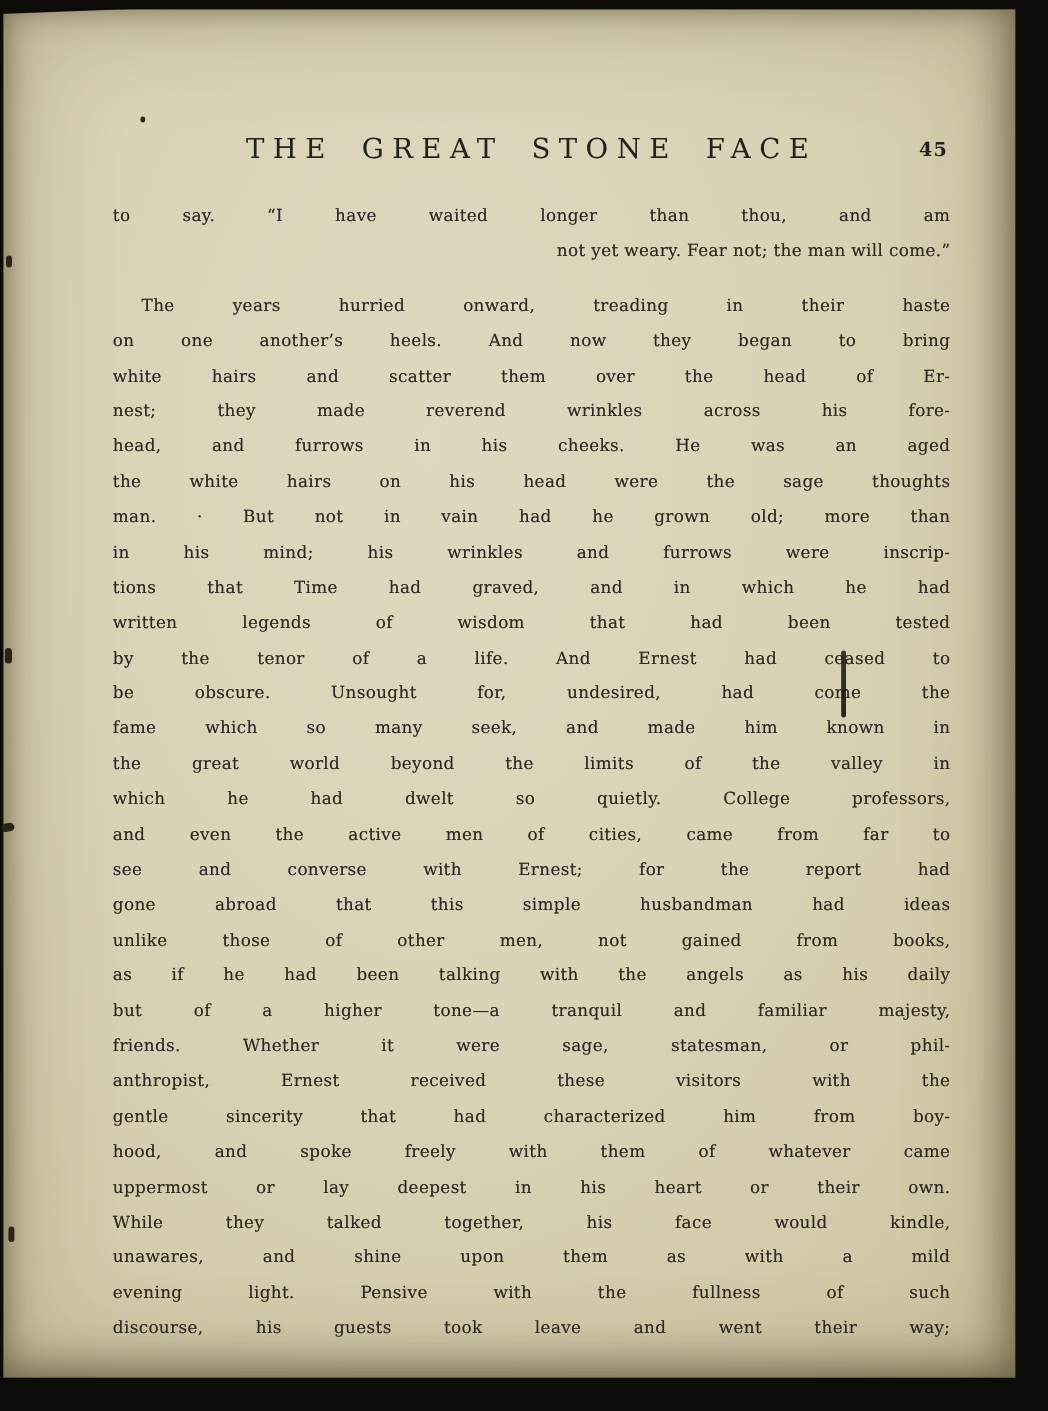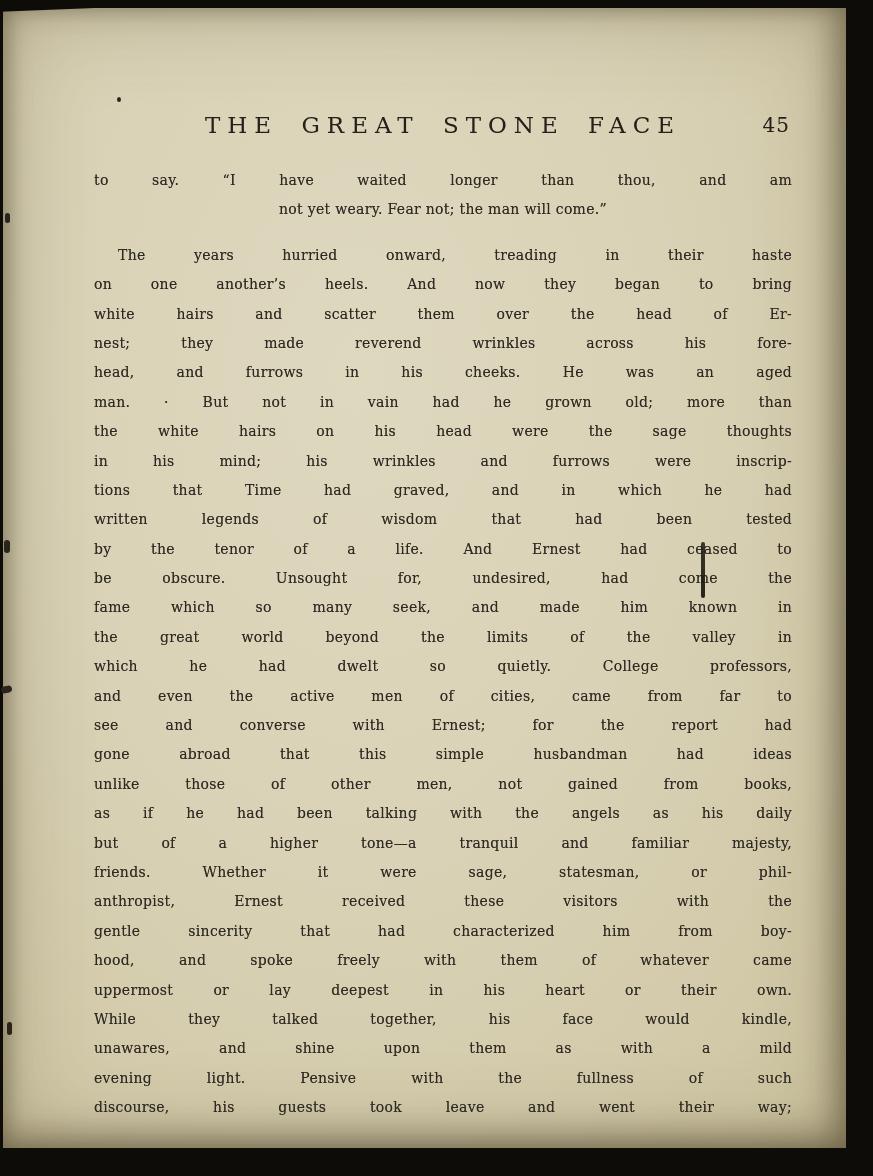--- a/index.html
+++ b/index.html
@@ -41,40 +41,41 @@
     font-size: 23px;
     line-height: 34px;
     letter-spacing: 7px;
     word-spacing: 9px;
     color: #24201a;
   }
   .page-number {
     position: absolute;
     right: 2px;
     top: 0;
-    font-size: 20px;
+    font-size: 16px;
     line-height: 34px;
     letter-spacing: 1px;
     color: #24201a;
+    font-weight: bold;
   }
   .page-body {
     position: absolute;
     left: 91px;
     top: 158px;
     width: 698px;
     font-size: 14px;
     letter-spacing: 0.3px;
     color: #2e2922;
     text-shadow: 0 0 0.5px rgba(46, 41, 34, 0.55);
   }
   .text-line {
     height: 29.4px;
     line-height: 29.4px;
     white-space: nowrap;
-    text-align: center;
+    text-align: right;
   }
   .text-line.justified {
     white-space: normal;
     text-align: justify;
     text-align-last: justify;
   }
   .text-line.indent {
     text-indent: 24px;
     margin-top: 16px;
   }
@@ -115,22 +116,22 @@
       <span class="page-number">45</span>
     </div>
     <div class="page-body">
         <div class="text-line justified">to say.  “I have waited longer than thou, and am</div>
         <div class="text-line">not yet weary.  Fear not; the man will come.”</div>
         <div class="text-line indent justified">The years hurried onward, treading in their haste</div>
         <div class="text-line justified">on one another’s heels.  And now they began to bring</div>
         <div class="text-line justified">white hairs and scatter them over the head of Er-</div>
         <div class="text-line justified">nest; they made reverend wrinkles across his fore-</div>
         <div class="text-line justified">head, and furrows in his cheeks.  He was an aged</div>
+        <div class="text-line justified">the white hairs on his head were the sage thoughts</div>
         <div class="text-line justified">man. · But not in vain had he grown old; more than</div>
-        <div class="text-line justified">the white hairs on his head were the sage thoughts</div>
         <div class="text-line justified">in his mind; his wrinkles and furrows were inscrip-</div>
         <div class="text-line justified">tions that Time had graved, and in which he had</div>
         <div class="text-line justified">written legends of wisdom that had been tested</div>
         <div class="text-line justified">by the tenor of a life.  And Ernest had ceased to</div>
         <div class="text-line justified">be obscure.  Unsought for, undesired, had come the</div>
         <div class="text-line justified">fame which so many seek, and made him known in</div>
         <div class="text-line justified">the great world beyond the limits of the valley in</div>
         <div class="text-line justified">which he had dwelt so quietly.  College professors,</div>
         <div class="text-line justified">and even the active men of cities, came from far to</div>
         <div class="text-line justified">see and converse with Ernest; for the report had</div>

